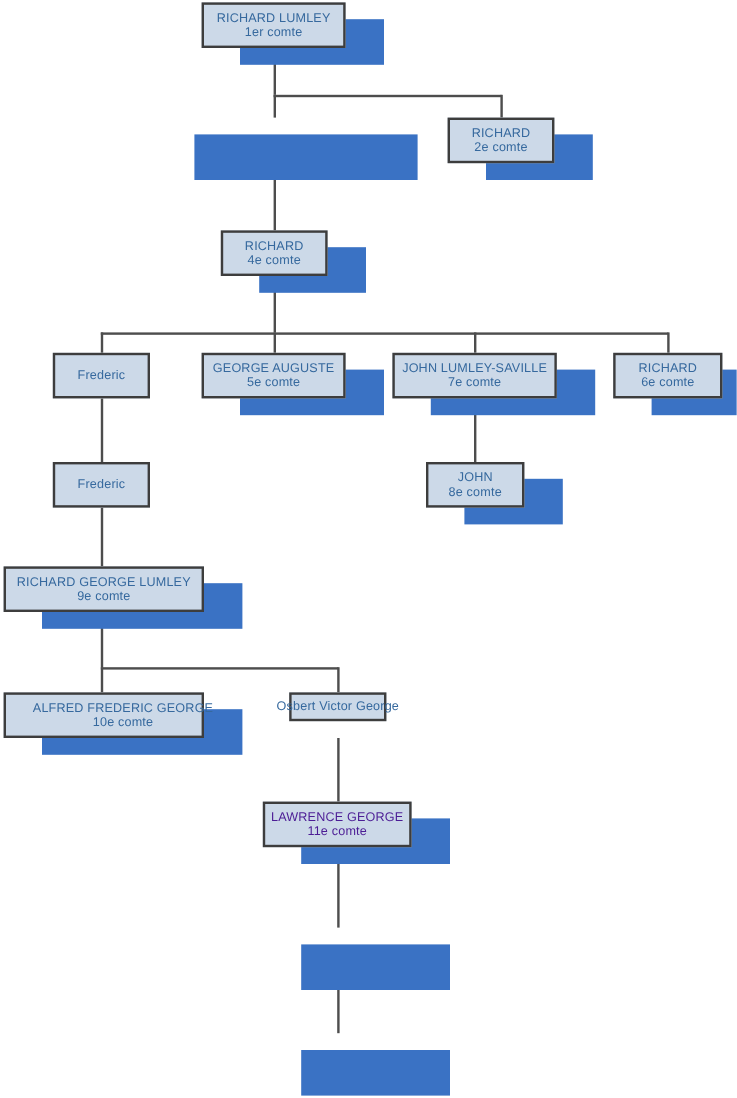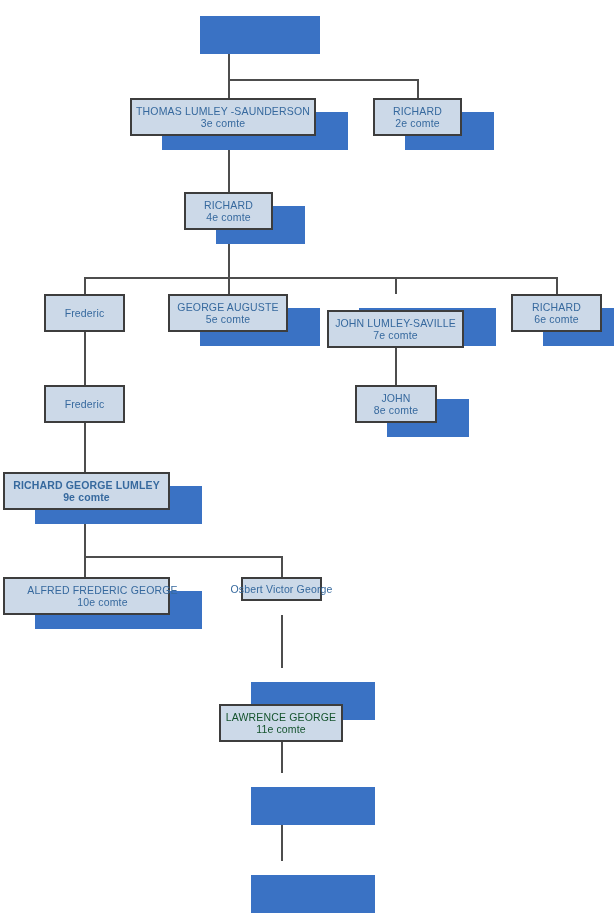--- a/index.html
+++ b/index.html
@@ -89,62 +89,62 @@
     <div class="shadow" style="background: rgb(58, 114, 196); left: 216px; top: 206px; width: 89px; height: 38px;"></div>
     <div class="shadow" style="background: rgb(58, 114, 196); left: 200px; top: 308px; width: 120px; height: 38px;"></div>
     <div class="shadow" style="background: rgb(58, 114, 196); left: 359px; top: 308px; width: 137px; height: 38px;"></div>
     <div class="shadow" style="background: rgb(58, 114, 196); left: 543px; top: 308px; width: 91px; height: 38px;"></div>
     <div class="shadow" style="background: rgb(58, 114, 196); left: 387px; top: 399px; width: 82px; height: 38px;"></div>
     <div class="shadow" style="background: rgb(58, 114, 196); left: 35px; top: 486px; width: 167px; height: 38px;"></div>
     <div class="shadow" style="background: rgb(58, 114, 196); left: 35px; top: 591px; width: 167px; height: 38px;"></div>
     <div class="shadow" style="background: rgb(58, 114, 196); left: 251px; top: 682px; width: 124px; height: 38px;"></div>
     <div class="shadow" style="background: rgb(58, 114, 196); left: 251px; top: 787px; width: 124px; height: 38px;"></div>
     <div class="shadow" style="background: rgb(58, 114, 196); left: 251px; top: 875px; width: 124px; height: 38px;"></div>
-    <div class="node" style="left: 130px; top: 98px; width: 186px; height: 38px; background: rgb(204, 217, 232); border-color: rgb(61, 61, 61); color: rgb(54, 105, 158);">
-      <div class="nm">THOMAS LUMLEY -SAUNDERSON</div>
-      <div class="ti">3e comte</div>
+    <div class="node" style="left: 168px; top: 2px; width: 120px; height: 38px; background: rgb(204, 217, 232); border-color: rgb(61, 61, 61); color: rgb(54, 105, 158);">
+      <div class="nm">RICHARD LUMLEY</div>
+      <div class="ti">1er comte</div>
     </div>
     <div class="node" style="left: 373px; top: 98px; width: 89px; height: 38px; background: rgb(204, 217, 232); border-color: rgb(61, 61, 61); color: rgb(54, 105, 158);">
       <div class="nm">RICHARD</div>
       <div class="ti">2e comte</div>
     </div>
     <div class="node" style="left: 184px; top: 192px; width: 89px; height: 38px; background: rgb(204, 217, 232); border-color: rgb(61, 61, 61); color: rgb(54, 105, 158);">
       <div class="nm">RICHARD</div>
       <div class="ti">4e comte</div>
     </div>
     <div class="node" style="left: 44px; top: 294px; width: 81px; height: 38px; background: rgb(204, 217, 232); border-color: rgb(61, 61, 61); color: rgb(54, 105, 158);">
       <div class="nm">Frederic</div>
     </div>
     <div class="node" style="left: 168px; top: 294px; width: 120px; height: 38px; background: rgb(204, 217, 232); border-color: rgb(61, 61, 61); color: rgb(54, 105, 158);">
       <div class="nm">GEORGE AUGUSTE</div>
       <div class="ti">5e comte</div>
     </div>
-    <div class="node" style="left: 327px; top: 294px; width: 137px; height: 38px; background: rgb(204, 217, 232); border-color: rgb(61, 61, 61); color: rgb(54, 105, 158); margin-top: 16px;">
+    <div class="node" style="left: 327px; top: 294px; width: 137px; height: 38px; background: rgb(204, 217, 232); border-color: rgb(61, 61, 61); color: rgb(54, 105, 158);">
       <div class="nm">JOHN LUMLEY-SAVILLE</div>
       <div class="ti">7e comte</div>
     </div>
     <div class="node" style="left: 511px; top: 294px; width: 91px; height: 38px; background: rgb(204, 217, 232); border-color: rgb(61, 61, 61); color: rgb(54, 105, 158);">
       <div class="nm">RICHARD</div>
       <div class="ti">6e comte</div>
     </div>
     <div class="node" style="left: 44px; top: 385px; width: 81px; height: 38px; background: rgb(204, 217, 232); border-color: rgb(61, 61, 61); color: rgb(54, 105, 158);">
       <div class="nm">Frederic</div>
     </div>
     <div class="node" style="left: 355px; top: 385px; width: 82px; height: 38px; background: rgb(204, 217, 232); border-color: rgb(61, 61, 61); color: rgb(54, 105, 158);">
       <div class="nm">JOHN</div>
       <div class="ti">8e comte</div>
     </div>
-    <div class="node" style="left: 3px; top: 472px; width: 167px; height: 38px; background: rgb(204, 217, 232); border-color: rgb(61, 61, 61); color: rgb(54, 105, 158); font-weight: bold;">
+    <div class="node" style="left: 3px; top: 472px; width: 167px; height: 38px; background: rgb(204, 217, 232); border-color: rgb(61, 61, 61); color: rgb(54, 105, 158);">
       <div class="nm">RICHARD GEORGE LUMLEY</div>
       <div class="ti">9e comte</div>
     </div>
     <div class="node" style="left: 3px; top: 577px; width: 167px; height: 38px; background: rgb(204, 217, 232); border-color: rgb(61, 61, 61); color: rgb(54, 105, 158); padding-left: 32px;">
       <div class="nm">ALFRED FREDERIC GEORGE</div>
       <div class="ti">10e comte</div>
     </div>
     <div class="node" style="left: 241px; top: 577px; width: 81px; height: 24px; background: rgb(204, 217, 232); border-color: rgb(61, 61, 61); color: rgb(54, 105, 158);">
       <div class="nm">Osbert Victor George</div>
     </div>
-    <div class="node" style="left: 219px; top: 668px; width: 124px; height: 38px; background: rgb(204, 217, 232); border-color: rgb(61, 61, 61); color: #14532d; margin-top: 36px;">
+    <div class="node" style="left: 219px; top: 668px; width: 124px; height: 38px; background: rgb(204, 217, 232); border-color: rgb(61, 61, 61); color: #4c1d95;">
       <div class="nm">LAWRENCE GEORGE</div>
       <div class="ti">11e comte</div>
     </div>
   </div>
 
 </body></html>

